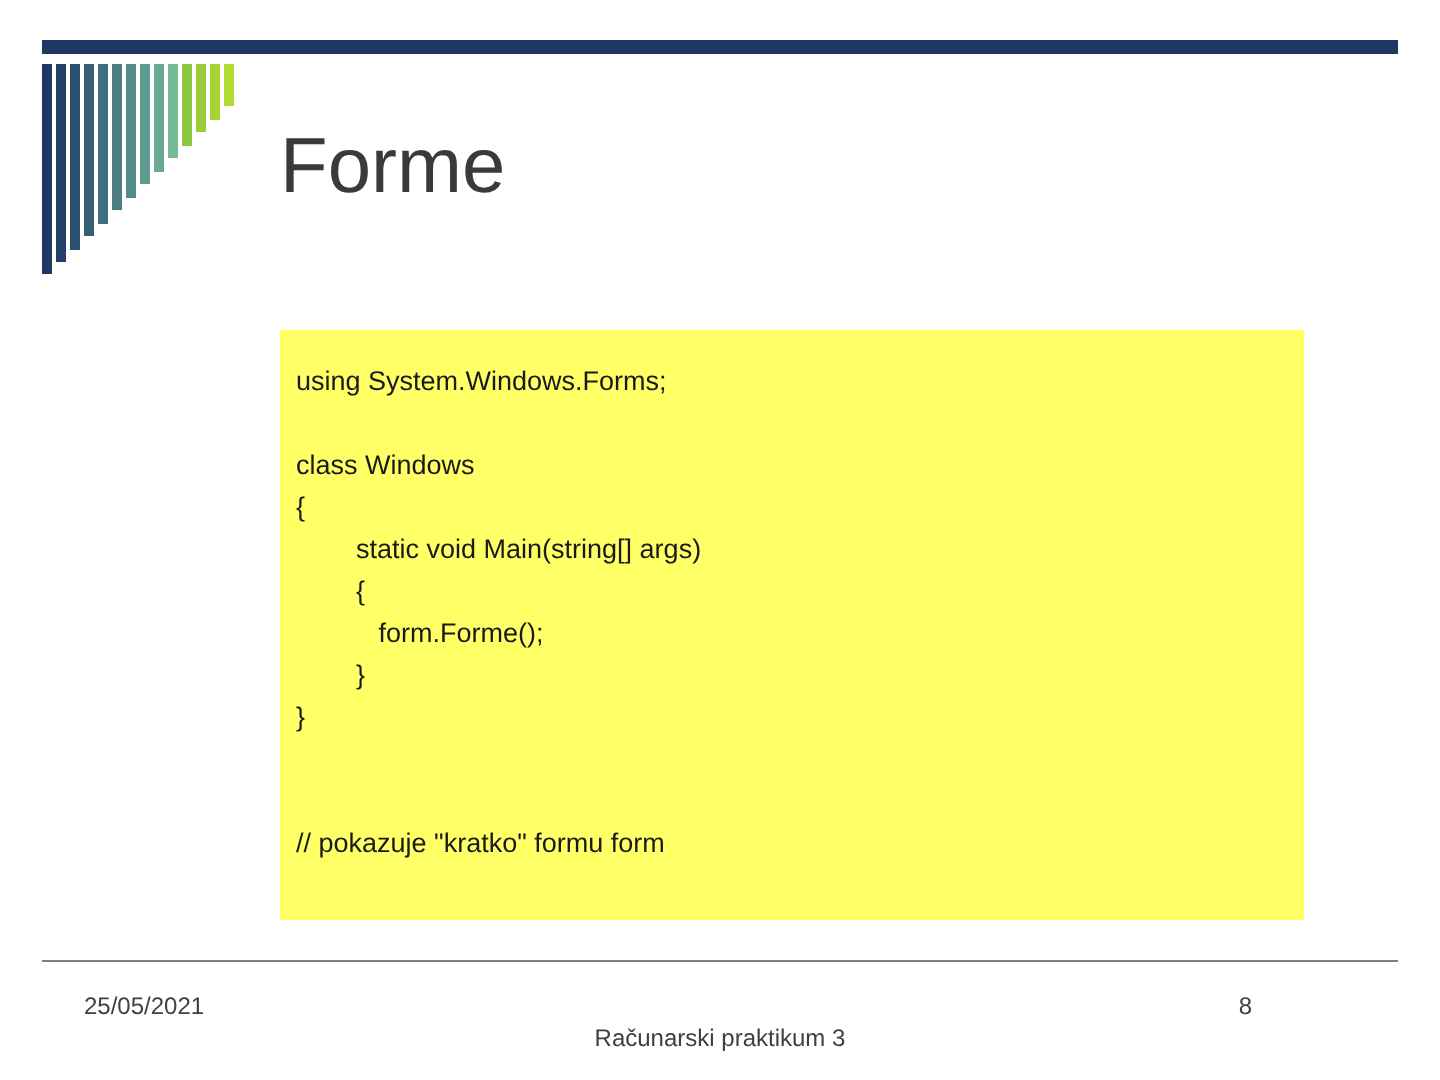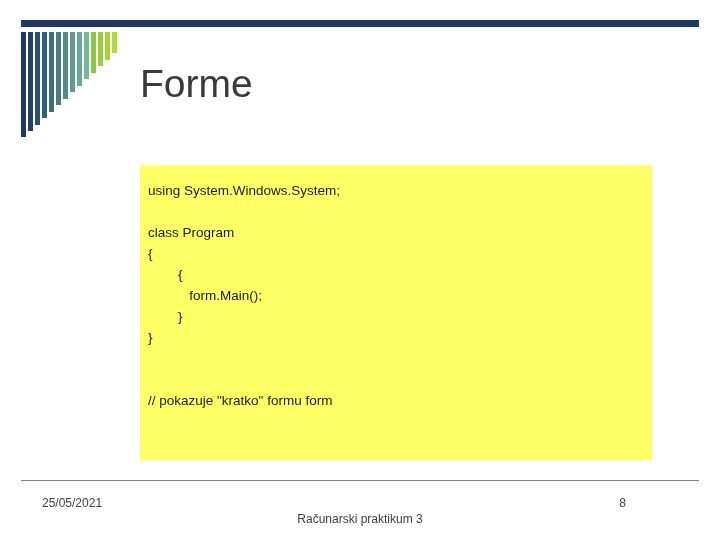--- a/index.html
+++ b/index.html
@@ -133,26 +133,27 @@
       <span style="left: 70px; height: 41px; background: rgb(142, 198, 63);"></span>
       <span style="left: 77px; height: 34px; background: rgb(154, 205, 58);"></span>
       <span style="left: 84px; height: 28px; background: rgb(166, 212, 53);"></span>
       <span style="left: 91px; height: 21px; background: rgb(178, 219, 48);"></span>
     </div>
 
   <div class="title">Forme</div>
 
   <div class="code-box">
     <div id="code-content">
-        <div class="code-line">using System.Windows.System;</div>
+        <div class="code-line">using System.Windows.Forms;</div>
         <div class="code-line">&nbsp;</div>
-        <div class="code-line">class Program</div>
+        <div class="code-line">class Windows</div>
         <div class="code-line">{</div>
+        <div class="code-line">        static void Main(string[] args)</div>
         <div class="code-line">        {</div>
-        <div class="code-line">           form.Main();</div>
+        <div class="code-line">           form.Forme();</div>
         <div class="code-line">        }</div>
         <div class="code-line">}</div>
         <div class="code-line">&nbsp;</div>
         <div class="code-line">&nbsp;</div>
         <div class="code-line">// pokazuje "kratko" formu form</div>
       </div>
   </div>
 
   <div class="footer-rule"></div>
   <div class="footer-date">25/05/2021</div>

